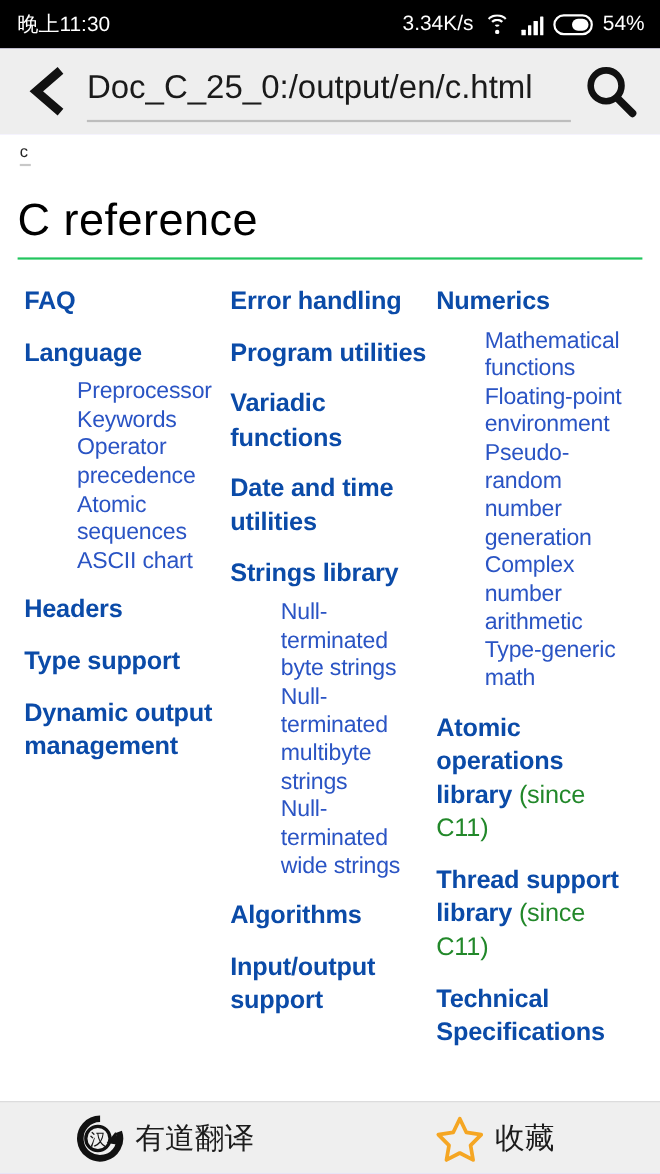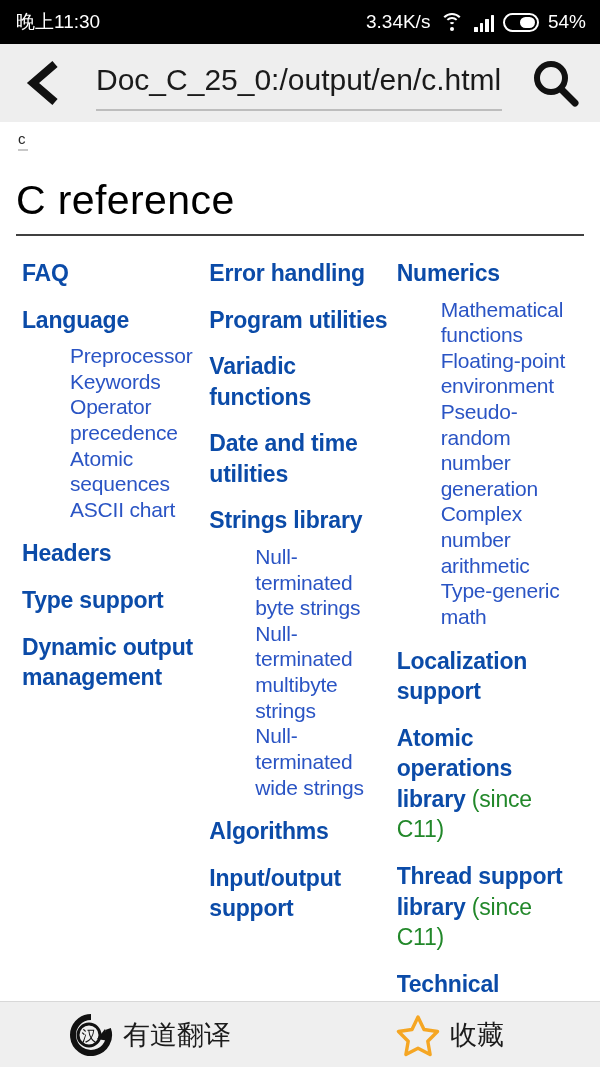--- a/index.html
+++ b/index.html
@@ -69,21 +69,21 @@
     margin-left: auto;
   }
   .battery-pct { font-size: 19px; }
 
   
   .toolbar {
     height: 78px; flex: 0 0 78px;
     background: #eeeeee;
     display: flex; align-items: center;
     padding: 0 16px;
-    gap: 24px;
+    gap: 7px;
   }
   .back-btn {
     width: 56px; height: 56px;
     display: flex; align-items: center; justify-content: center;
     flex: 0 0 56px;
   }
   .back-btn svg { display: block; }
   .url-wrap {
     flex: 1 1 auto; height: 56px;
     display: flex; flex-direction: column; justify-content: center;
@@ -117,21 +117,21 @@
     display: inline-block;
     border-bottom: 2px solid #c8c8c8;
     padding-bottom: 2px; padding-right: 2px;
     margin-left: 2px;
   }
   .page-title {
     font-size: 41px; font-weight: 400; color: #000000;
     letter-spacing: 0.4px;
     margin-top: 26px;
     padding-bottom: 10px;
-    border-bottom: 2px solid #404040;
+    border-bottom: 2px solid #22c55e;
   }
 
   .columns {
     display: flex;
     margin-top: 22px;
     align-items: flex-start;
   }
   .col { flex: 0 0 33.33%; padding-right: 6px; }
   .col-1 { padding-left: 6px; }
   .col-2 { padding-left: 4px; }
@@ -253,21 +253,20 @@
         </div>
       <div class="col col-3">
           <a class="top-link"><span>Numerics</span></a>
           <div class="sublist">
             <a class="sub-link">Mathematical functions</a>
             <a class="sub-link">Floating-point environment</a>
             <a class="sub-link">Pseudo-random number generation</a>
             <a class="sub-link">Complex number arithmetic</a>
             <a class="sub-link">Type-generic math</a>
           </div>
-          <a class="top-link"><span>Localization support</span></a>
           <a class="top-link"><span>Atomic operations library</span><span class="since"> (since C11)</span></a>
           <a class="top-link"><span>Thread support library</span><span class="since"> (since C11)</span></a>
           <a class="top-link"><span>Technical Specifications</span></a>
         </div>
     </div>
   </div>
 
   <div class="bottombar">
     <div class="bb-item">
       <svg class="yd-icon" viewBox="0 0 44 44">

